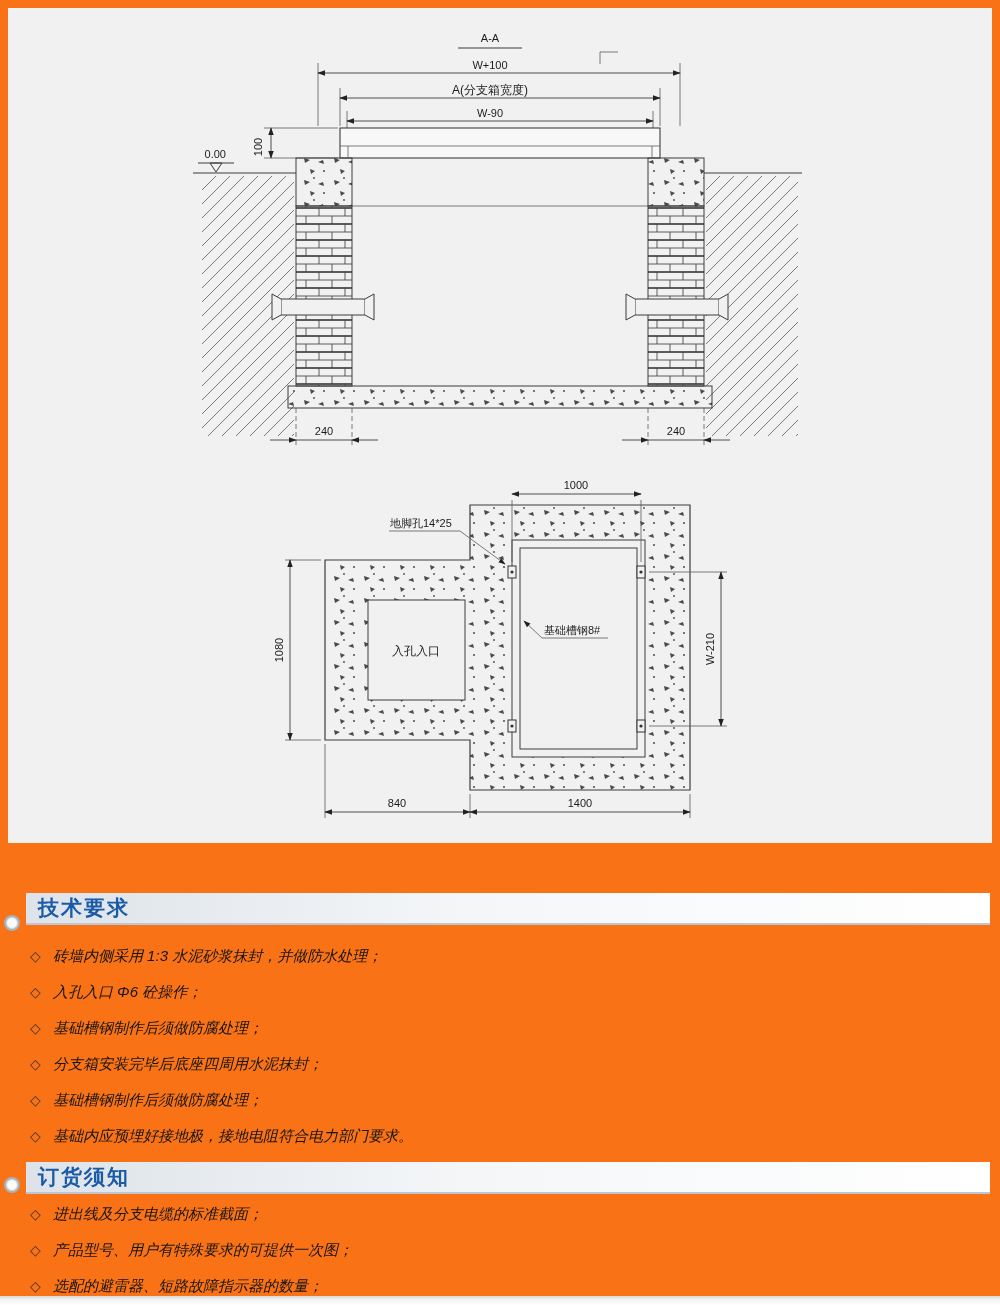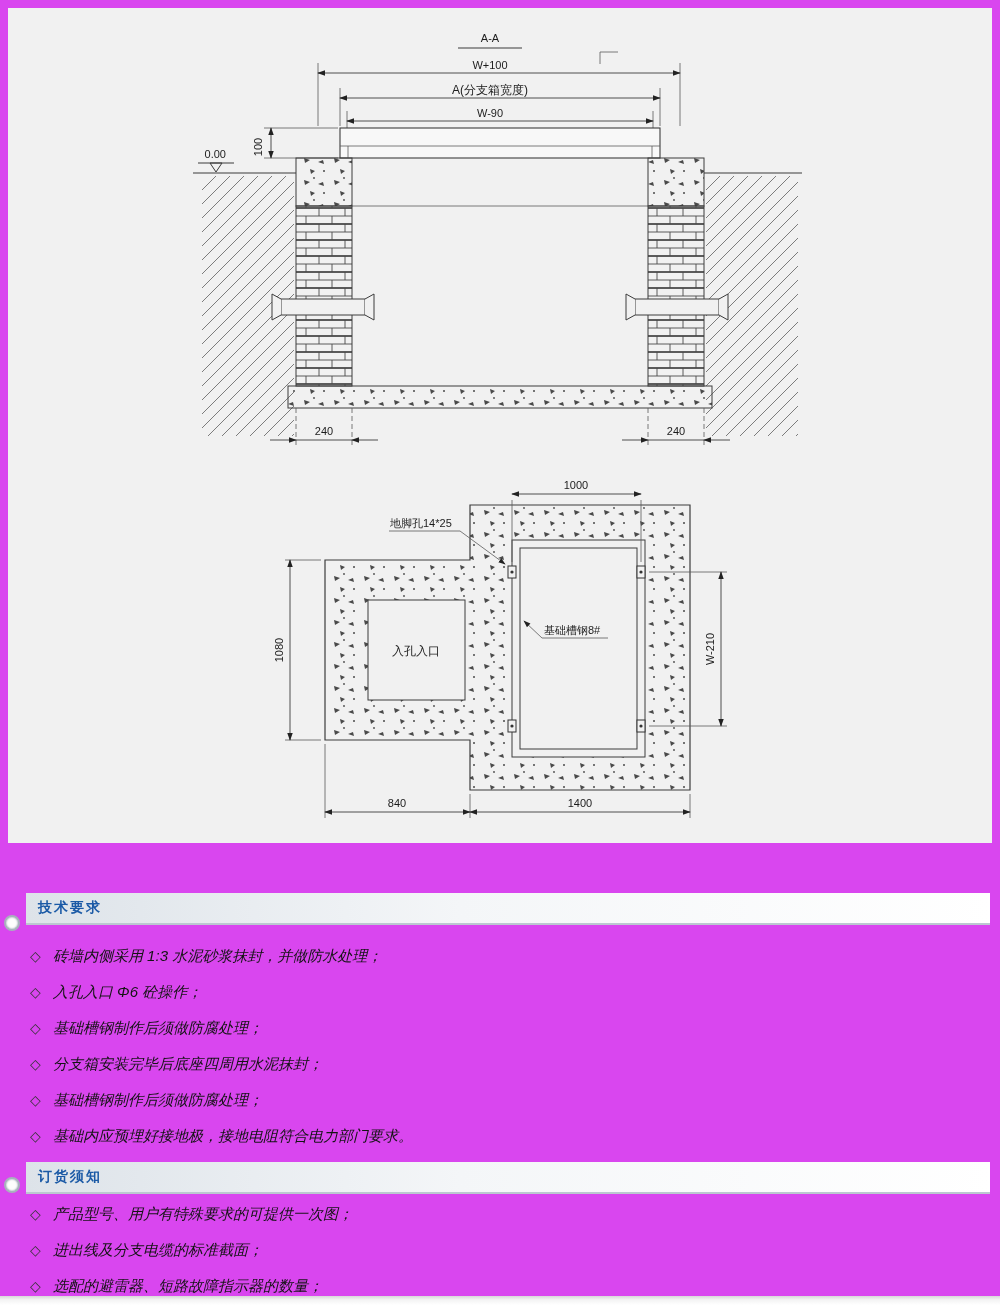--- a/index.html
+++ b/index.html
@@ -1,28 +1,28 @@
 <!DOCTYPE html>
 <html><head>
 <meta charset="utf-8">
 <style>
   html,body{margin:0;padding:0;background:#ffffff;}
   body{font-family:"Liberation Sans","DejaVu Sans",sans-serif;}
-  .page{position:relative;width:1000px;height:1305px;background:#d946ef;overflow:hidden;}
+  .page{position:relative;width:1000px;height:1305px;background:#f97316;overflow:hidden;}
   .panel{position:absolute;left:8px;top:8px;width:984px;height:835px;background:#f1f1f1;}
   svg.drawings{position:absolute;left:0;top:0;}
   svg .ln{stroke:#3c3c3c;stroke-width:1.1;fill:none;}
   svg .thin{stroke:#5a5a5a;stroke-width:0.8;fill:none;}
   svg .dim{stroke:#3c3c3c;stroke-width:0.9;fill:none;}
   svg text{fill:#1c1c1c;font-size:11px;font-family:"Liberation Sans","DejaVu Sans",sans-serif;}
   svg text.cn{font-size:12px;}
   .sec-header{position:absolute;left:26px;right:10px;height:30px;
       background:linear-gradient(to right,#dde3e9,#f4f6f8 45%,#ffffff);
       border-bottom:2px solid #bcc7d1;display:flex;align-items:center;}
-  .sec-header .title{color:#1b5aa6;font-weight:bold;font-size:14px;padding-left:12px;letter-spacing:2px;}
+  .sec-header .title{color:#1b5aa6;font-weight:bold;font-size:21px;padding-left:12px;letter-spacing:2px;}
   .ring{position:absolute;left:4px;width:12px;height:12px;border:2px solid #a7b2bd;
       border-radius:50%;background:#fdfdfd;box-shadow:inset 0 0 2px #8894a0;}
   .list{position:absolute;left:30px;right:20px;list-style:none;margin:0;padding:0;font-style:italic;}
   .list li{height:36px;line-height:36px;font-size:15px;color:#141414;white-space:nowrap;overflow:hidden;}
   .list .bullet{color:#333;margin-right:8px;font-size:14px;}
   .bottom-edge{position:absolute;left:0;right:0;top:1296px;height:9px;
       background:linear-gradient(180deg,#d8d8d8 0,#f3f3f3 40%,#ffffff 100%);}
 </style>
 </head>
 <body>
@@ -212,23 +212,23 @@
   </ul>
 
   <div class="sec-header" style="top:1155px;margin-top:7px;">
     <span class="title">订货须知</span>
   </div>
   <span class="ring" style="top:1177px;"></span>
 
   <ul class="list" style="top:1196px;">
     <li>
       <span class="bullet">◇</span>
+      <span>进出线及分支电缆的标准截面；</span></li>
+    <li>
+      <span class="bullet">◇</span>
       <span>产品型号、用户有特殊要求的可提供一次图；</span></li>
-    <li>
-      <span class="bullet">◇</span>
-      <span>进出线及分支电缆的标准截面；</span></li>
     <li>
       <span class="bullet">◇</span>
       <span>选配的避雷器、短路故障指示器的数量；</span></li>
   </ul>
 
   <div class="bottom-edge"></div>
 </div>
 
 </body></html>

